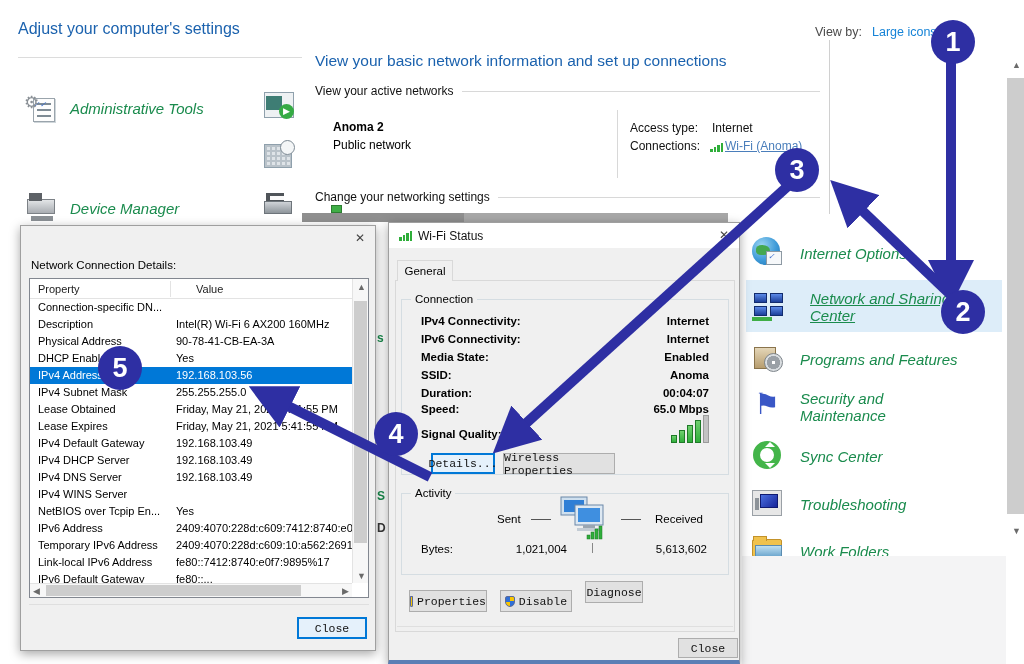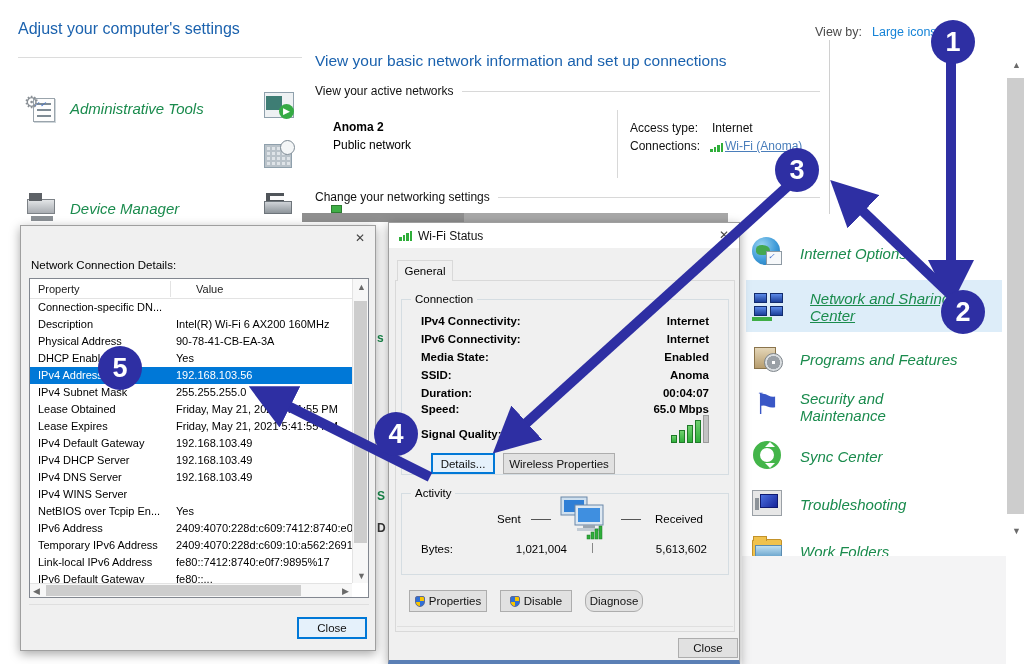--- a/index.html
+++ b/index.html
@@ -110,21 +110,21 @@
   .acc-lbl { font-size:12px; color:#111; }
   .nsc-link { font-size:12px; color:#4a7ebb; text-decoration:underline; cursor:pointer; }
   .nsc-grip { left:302px; top:213px; width:426px; height:9px; background:linear-gradient(90deg,#8f8f8f 0 38%,#a8a8a8 38%); }
   .nsc-mini { left:331px; top:205px; width:11px; height:8px; background:#3fae46; border:1px solid #2c7d31; }
 
   
   .dlg { background:#f0f0f0; border:1px solid #9f9f9f; box-shadow:0 3px 10px rgba(0,0,0,.35); }
   .dlg-title { position:absolute; left:0; top:0; right:0; height:25px; background:#fff; display:flex; align-items:center; padding-left:10px; font-size:12px; color:#111; }
   .dlg-x { position:absolute; right:10px; top:5px; font-size:12px; color:#444; cursor:pointer; }
   .btn { position:absolute; background:#e1e1e1; border:1px solid #adadad; font-size:11.5px; color:#111;
-         display:flex; align-items:center; justify-content:center; cursor:pointer; font-family:Liberation Sans, sans-serif; }
+         display:flex; align-items:center; justify-content:center; cursor:pointer; font-family:Liberation Mono, monospace; }
   .btn.focus { border:1px solid #0078d7; box-shadow:0 0 0 1px #0078d7 inset; background:#e5f1fb; }
   .shield { display:inline-block; width:10px; height:11px; margin-right:4px; border-radius:2px 2px 5px 5px;
      background:conic-gradient(#f7c500 0 25%, #2f6fd6 0 50%, #f7c500 0 75%, #2f6fd6 0); border:1px solid #5b6a9a; }
 
   
   .ncd { left:20px; top:225px; width:356px; height:426px; }
   .ncd-label { left:10px; top:33px; font-size:11.5px; }
   .listbox { left:8px; top:52px; width:340px; height:320px; background:#fff; border:1px solid #828790; overflow:hidden; }
   .lb-head { position:absolute; left:0; top:0; right:16px; height:20px; border-bottom:1px solid #e3e3e3; font-size:11px; color:#222; }
   .lb-head .c1 { position:absolute; left:8px; top:4px; } .lb-head .c2 { position:absolute; left:146px; top:4px;margin-left:20px; }
@@ -460,21 +460,21 @@
     <div class="abs" style="left:250px;top:320px;width:68px;font-size:11.5px;text-align:right;">5,613,602</div>
 
     <div class="btn" style="left:20px;top:367px;width:78px;height:22px;">
         <span class="shield"></span>
         <span>Properties</span>
       </div>
     <div class="btn" style="left:111px;top:367px;width:72px;height:22px;">
         <span class="shield"></span>
         <span>Disable</span>
       </div>
-    <div class="btn" style="left:196px;top:367px;width:58px;height:22px;border-radius:9px;">Diagnose</div>
+    <div class="btn" style="left:196px;top:358px;width:58px;height:22px;">Diagnose</div>
 
     <div class="abs" style="left:8px;top:403px;width:336px;height:1px;background:#dfdfdf;"></div>
     <div class="btn" style="left:289px;top:415px;width:60px;height:20px;">Close</div>
   <div class="abs wrow" style="top: 92px;">
         <span class="wl">IPv4 Connectivity:</span>
         <span class="wv">Internet</span>
       </div>
       <div class="abs wrow" style="top: 110px;">
         <span class="wl">IPv6 Connectivity:</span>
         <span class="wv">Internet</span>

